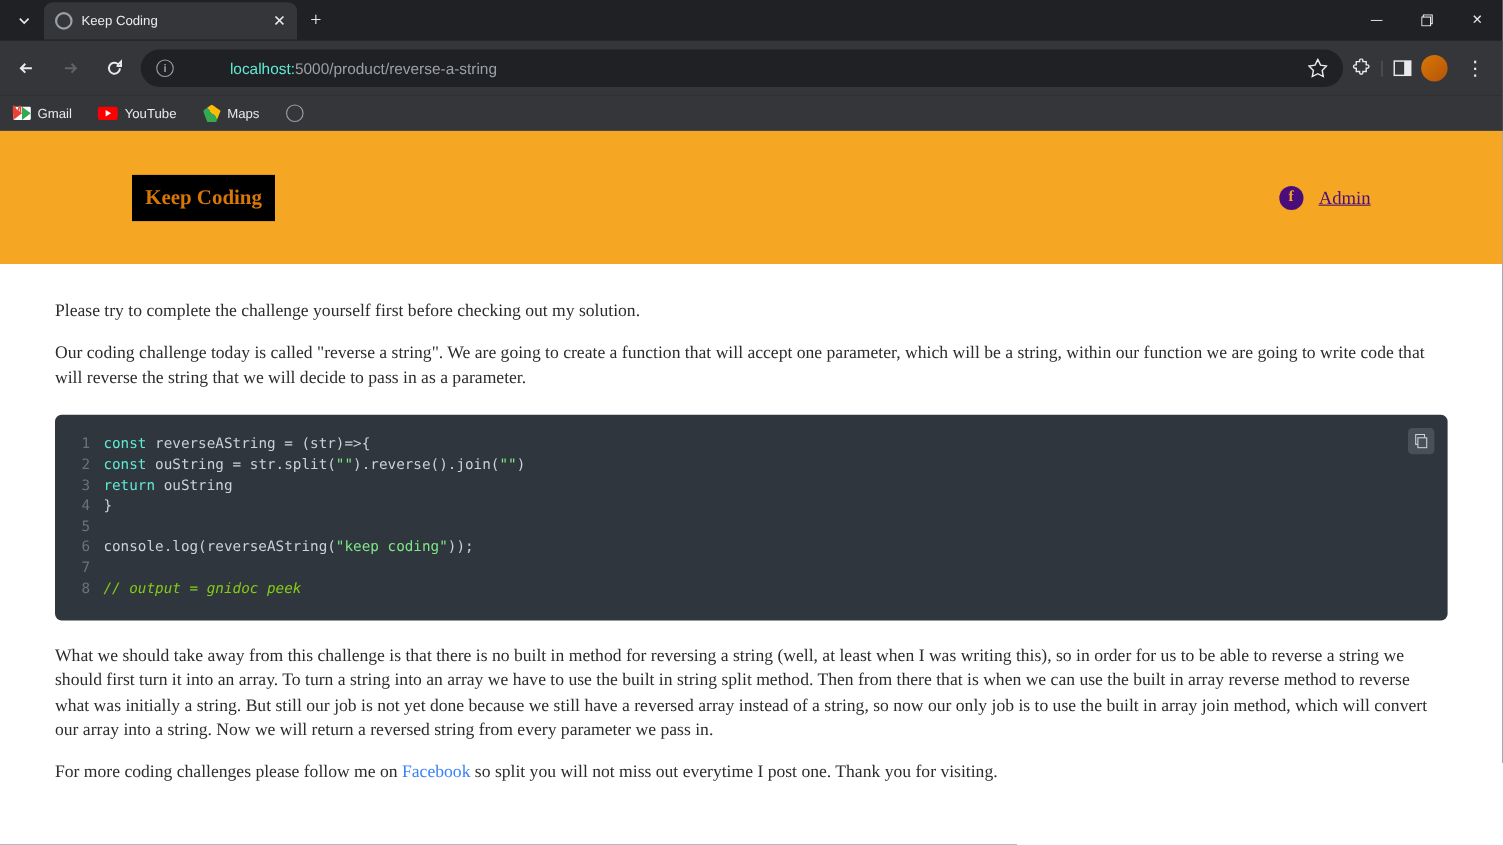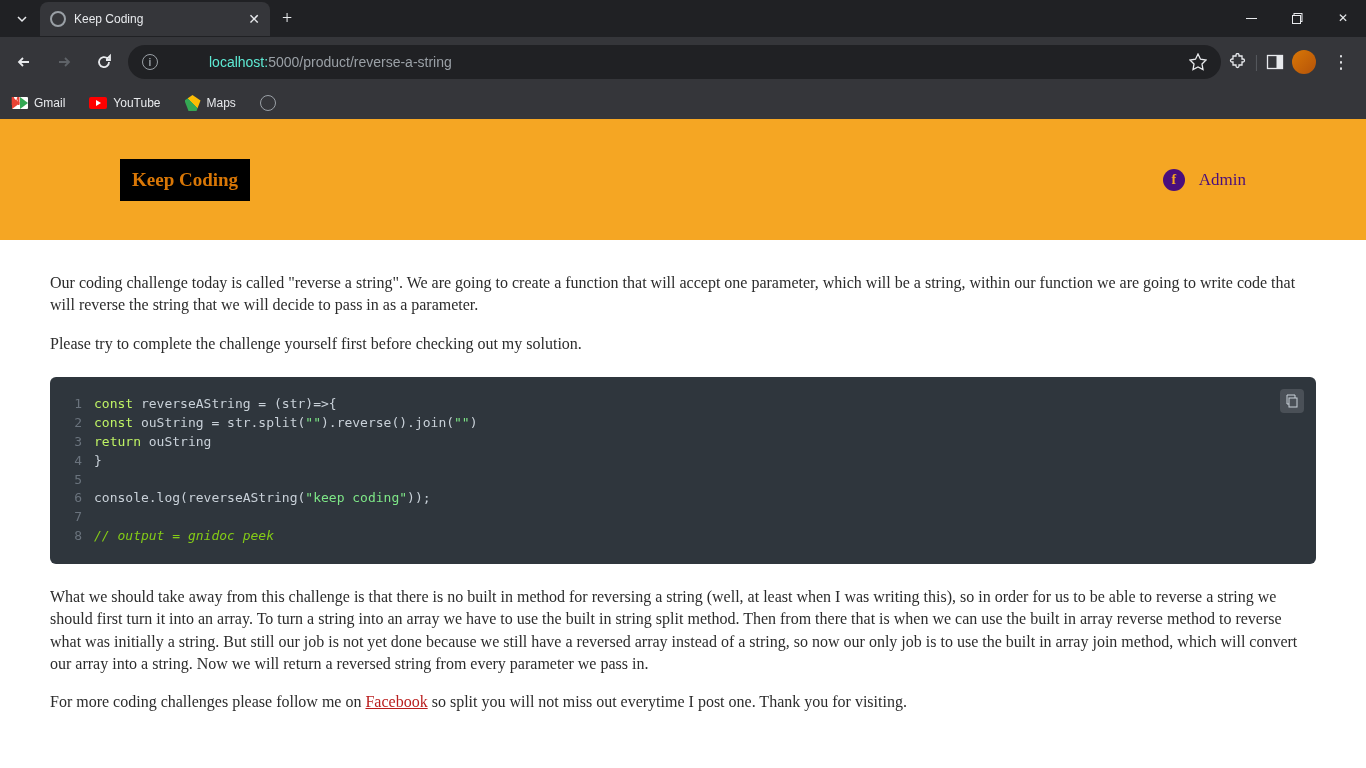--- a/index.html
+++ b/index.html
@@ -251,20 +251,21 @@
       background: #4a0e7c;
       display: flex;
       align-items: center;
       justify-content: center;
       color: #f5a623;
       font-weight: bold;
       font-size: 14px;
     }
     .admin-link {
       color: #4a0e7c;
+      text-decoration: underline;
       font-family: Georgia, serif;
       font-size: 17px;
     }
     
     .article {
       padding: 32px 50px;
       color: #2c2c2c;
       font-size: 16px;
       line-height: 1.4;
     }
@@ -298,28 +299,27 @@
       display: flex;
       line-height: 1.45;
     }
     .line-num {
       color: #6a737d;
       width: 18px;
       text-align: right;
       margin-right: 12px;
       user-select: none;
     }
-    .tok-keyword { color: #bef264; }
+    .tok-keyword { color: #5eead4; }
     .tok-string { color: #7ee787; }
     .tok-comment { color: #84cc16; font-style: italic; }
     .tok-text { color: #c9d1d9; }
     
     .link {
-      color: #b91c1c;
-      text-decoration: underline;
+      color: #3b82f6;
     }
   </style>
 </head>
 <body>
 
 <div class="browser-chrome">
   <div class="tab-strip">
     <div class="tab-dropdown">
       <svg width="12" height="12" viewBox="0 0 12 12">
           <path d="M2 4l4 4 4-4" stroke="currentColor" stroke-width="1.5" fill="none"></path>
@@ -413,22 +413,22 @@
 <div class="page-content">
   <div class="header">
     <div class="logo">Keep Coding</div>
     <div class="header-right">
       <div class="fb-icon">f</div>
       <a class="admin-link">Admin</a>
     </div>
   </div>
 
   <div class="article">
+    <p>Please try to complete the challenge yourself first before checking out my solution.</p>
     <p>Our coding challenge today is called "reverse a string". We are going to create a function that will accept one parameter, which will be a string, within our function we are going to write code that will reverse the string that we will decide to pass in as a parameter.</p>
-    <p>Please try to complete the challenge yourself first before checking out my solution.</p>
 
     <div class="code-block">
       <div class="code-copy">
         <svg width="14" height="14" viewBox="0 0 14 14">
             <rect x="4" y="4" width="8" height="9" stroke="currentColor" fill="none"></rect>
             <path d="M4 10H2V1h8v3" stroke="currentColor" fill="none"></path>
           </svg>
       </div>
       <div id="code-lines">
           <div class="code-line">

